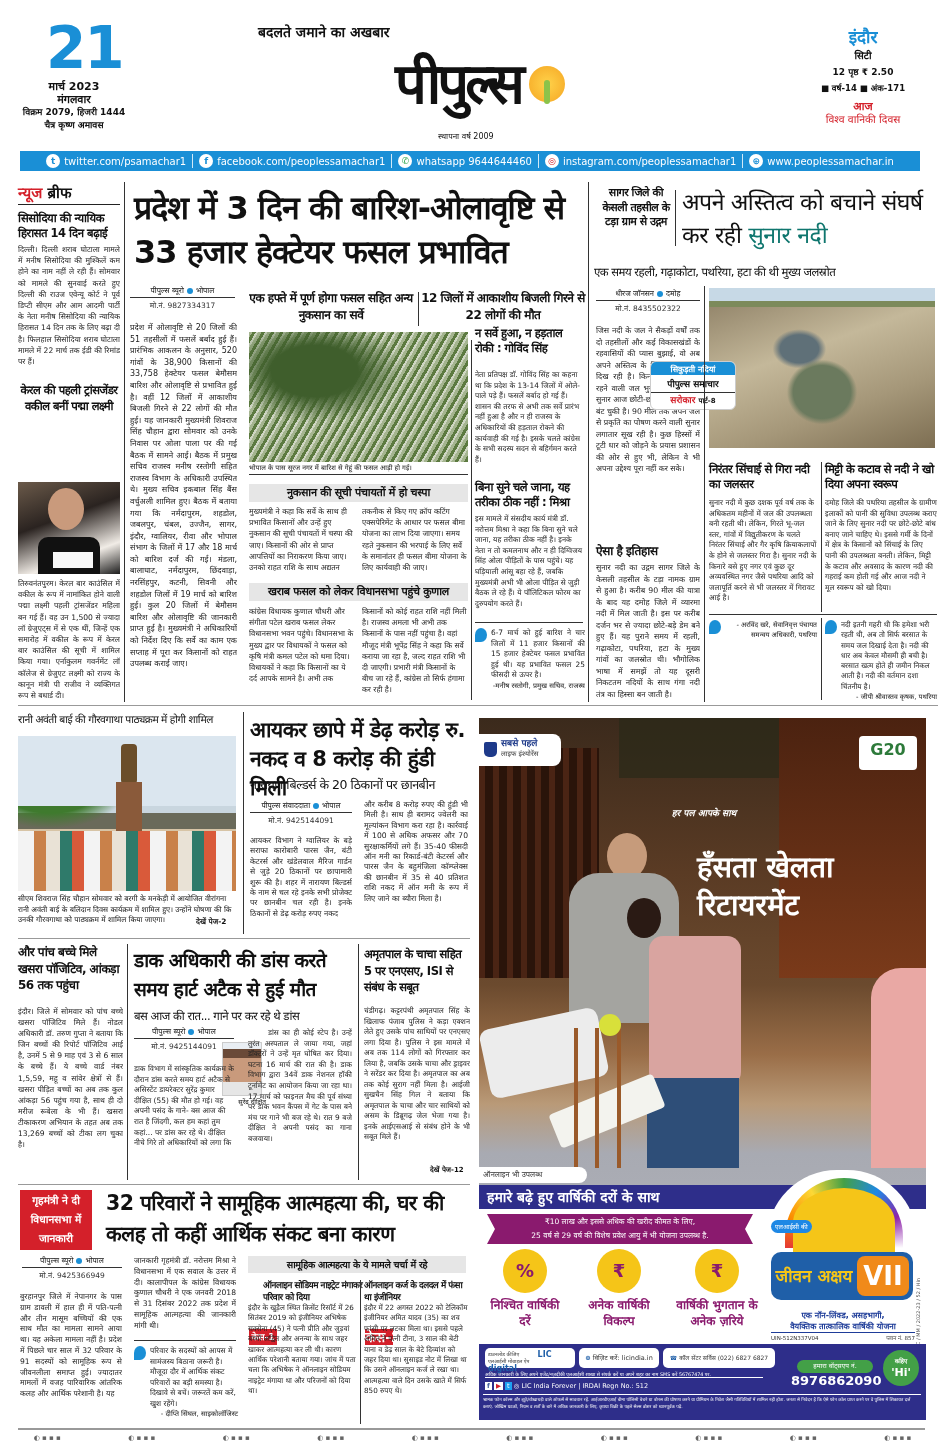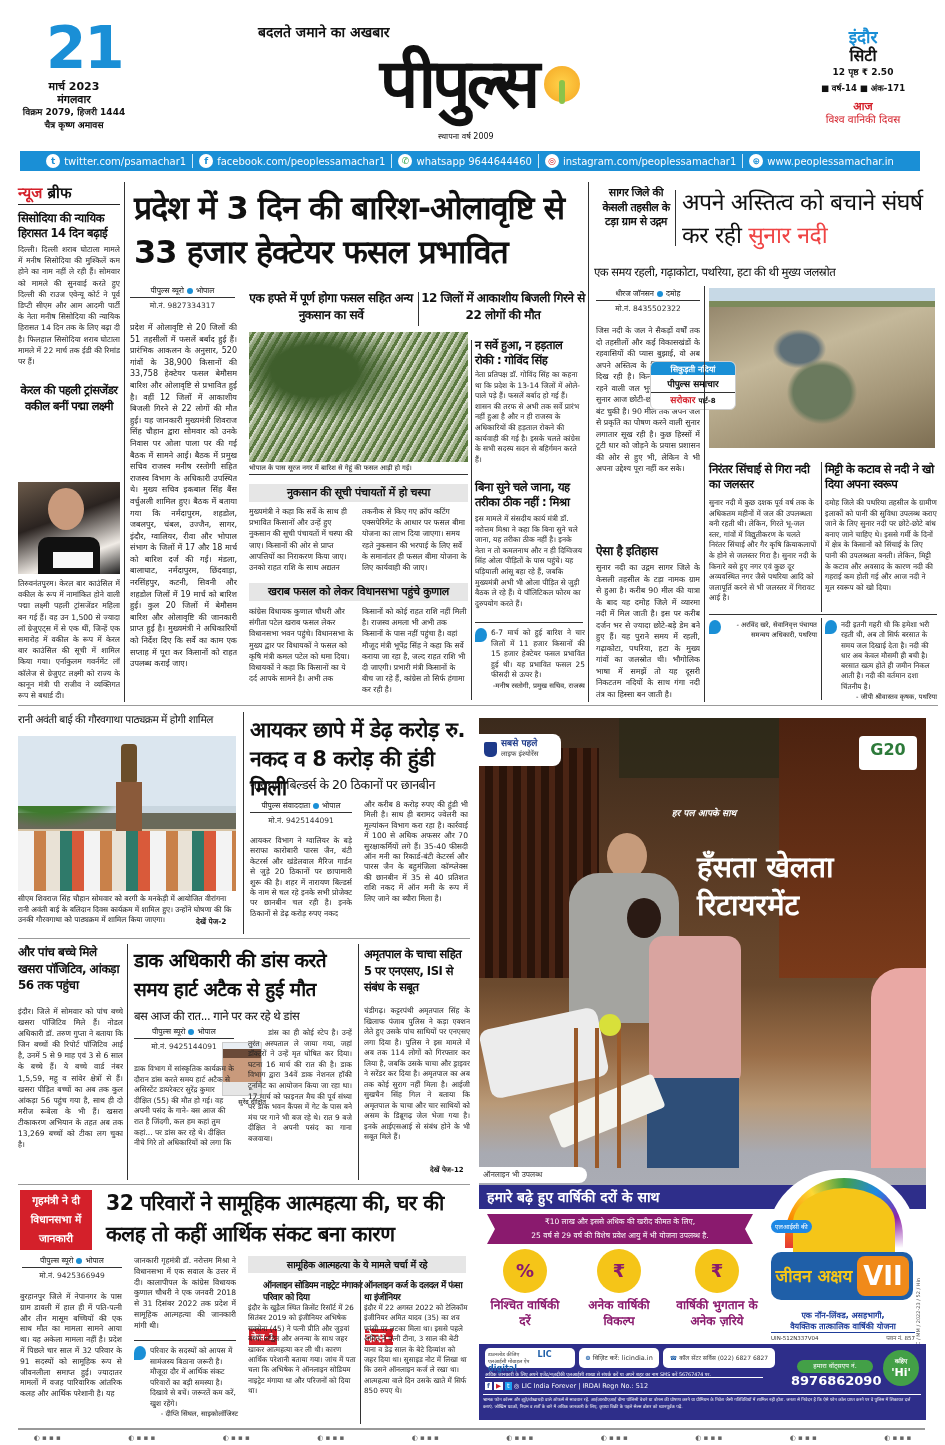--- a/index.html
+++ b/index.html
@@ -30,30 +30,30 @@
   <div class="abs" style="left:46px;top:14px;font-size:58px;font-weight:bold;color:#1a8fd6;letter-spacing:-2px;line-height:60px">21</div>
   <div class="abs" style="left:18px;top:76px;width:112px;text-align:center;font-size:11px;font-weight:bold;line-height:13px">
     <div>मार्च 2023</div>
     <div>मंगलवार</div>
     <div style="font-size:9px">विक्रम 2079, हिजरी 1444</div>
     <div style="font-size:9px">चैत्र कृष्ण अमावस</div>
   </div>
 
   <div class="abs" style="left:258px;top:18px;font-size:14px;font-weight:bold">बदलते जमाने का अखबार</div>
   <div class="abs" style="left:160px;top:30px;width:640px;height:100px;display:flex;align-items:center;justify-content:center;gap:8px">
-    <span style="font-size:68px;font-weight:bold;letter-spacing:-4px;line-height:90px">पीपुल्स</span>
+    <span style="font-size:56px;font-weight:bold;letter-spacing:-4px;line-height:90px">पीपुल्स</span>
     <span style="display:inline-block;width:36px;height:36px;border-radius:50%;background:radial-gradient(circle,#ffd24a,#f5a623);position:relative">
       <span style="position:absolute;left:15px;top:14px;width:6px;height:24px;background:#8bc34a;border-radius:3px"></span>
     </span>
   </div>
   <div class="abs" style="left:438px;top:126px;font-size:8px">स्थापना वर्ष 2009</div>
 
   <div class="abs" style="left:808px;top:22px;width:110px;text-align:center;line-height:16px">
     <div style="font-size:17px;font-weight:bold;color:#1a8fd6;line-height:22px">इंदौर</div>
-    <div style="font-size:16px;font-weight:bold">सिटी</div>
+    <div style="font-size:10px;font-weight:bold">सिटी</div>
     <div style="font-size:9px;font-weight:bold">12 पृष्ठ ₹ 2.50</div>
     <div style="font-size:8.5px;font-weight:bold">■ वर्ष-14 ■ अंक-171</div>
     <div style="font-size:11px;font-weight:bold;color:#d4202a;margin-top:4px;line-height:13px">आज</div>
     <div style="font-size:10.5px;font-weight:normal;color:#d4202a;line-height:13px">विश्व वानिकी दिवस</div>
   </div>
 </div>
 
 <div class="abs" style="left:20px;top:151px;width:900px;height:20px;background:#1a8fd6;display:flex;align-items:center;justify-content:center;padding:0 8px">
   <div class="social">
       <span class="ic">t</span>
@@ -117,37 +117,37 @@
 
 <div class="abs greybar" style="left:249px;top:484px;width:219px;height:18px;line-height:18px;font-size:11px">नुकसान की सूची पंचायतों में हो चस्पा</div>
 <div class="abs txt" style="left:249px;top:506px;width:106px;height:70px;font-size:7.6px;line-height:11.2px;text-align:left">मुख्यमंत्री ने कहा कि सर्वे के साथ ही प्रभावित किसानों और उन्हें हुए नुकसान की सूची पंचायतों में चस्पा की जाए। किसानों की ओर से प्राप्त आपत्तियों का निराकरण किया जाए। उनको राहत राशि के साथ अद्यतन</div>
 <div class="abs txt" style="left:362px;top:506px;width:106px;height:70px;font-size:7.6px;line-height:11.2px;text-align:left">तकनीक से किए गए क्रॉप कटिंग एक्सपेरिमेंट के आधार पर फसल बीमा योजना का लाभ दिया जाएगा। समय रहते नुकसान की भरपाई के लिए सर्वे के समानांतर ही फसल बीमा योजना के लिए कार्यवाही की जाए।</div>
 
 <div class="abs greybar" style="left:249px;top:583px;width:219px;height:18px;line-height:18px;font-size:11px">खराब फसल को लेकर विधानसभा पहुंचे कुणाल</div>
 <div class="abs txt" style="left:249px;top:606px;width:106px;height:92px;font-size:7.6px;line-height:11.2px;text-align:left">कांग्रेस विधायक कुणाल चौधरी और संगीता पटेल खराब फसल लेकर विधानसभा भवन पहुंचे। विधानसभा के मुख्य द्वार पर विधायकों ने फसल को कृषि मंत्री कमल पटेल को थमा दिया। विधायकों ने कहा कि किसानों का ये दर्द आपके सामने है। अभी तक</div>
 <div class="abs txt" style="left:362px;top:606px;width:106px;height:92px;font-size:7.6px;line-height:11.2px;text-align:left">किसानों को कोई राहत राशि नहीं मिली है। राजस्व अमला भी अभी तक किसानों के पास नहीं पहुंचा है। वहां मौजूद मंत्री भूपेंद्र सिंह ने कहा कि सर्वे कराया जा रहा है, जल्द राहत राशि भी दी जाएगी। प्रभारी मंत्री किसानों के बीच जा रहे हैं, कांग्रेस तो सिर्फ हंगामा कर रही है।</div>
 
 <div class="vline" style="left:471px;top:340px;height:360px"></div>
-<div class="abs hd" style="left:475px;top:338px;width:108px;font-size:11.5px;line-height:15px">न सर्वे हुआ, न हड़ताल रोकी : गोविंद सिंह</div>
+<div class="abs hd" style="left:475px;top:326px;width:108px;font-size:11.5px;line-height:15px">न सर्वे हुआ, न हड़ताल रोकी : गोविंद सिंह</div>
 <div class="abs txt" style="left:475px;top:370px;width:108px;height:100px;font-size:7.4px;line-height:10.6px;text-align:left">नेता प्रतिपक्ष डॉ. गोविंद सिंह का कहना था कि प्रदेश के 13-14 जिलों में ओले-पाले पड़े हैं। फसलें बर्बाद हो गई हैं। शासन की तरफ से अभी तक सर्वे प्रारंभ नहीं हुआ है और न ही राजस्व के अधिकारियों की हड़ताल रोकने की कार्यवाही की गई है। इसके चलते कांग्रेस के सभी सदस्य सदन से बहिर्गमन करते हैं।</div>
 <div class="abs hd" style="left:475px;top:480px;width:108px;font-size:11.5px;line-height:15px">बिना सुने चले जाना, यह तरीका ठीक नहीं : मिश्रा</div>
 <div class="abs txt" style="left:475px;top:514px;width:108px;height:96px;font-size:7.4px;line-height:10.6px;text-align:left">इस मामले में संसदीय कार्य मंत्री डॉ. नरोत्तम मिश्रा ने कहा कि बिना सुने चले जाना, यह तरीका ठीक नहीं है। इनके नेता न तो कमलनाथ और न ही दिग्विजय सिंह ओला पीड़ितों के पास पहुंचे। यह घड़ियाली आंसू बहा रहे हैं, जबकि मुख्यमंत्री अभी भी ओला पीड़ित से जुड़ी बैठक ले रहे हैं। ये पॉलिटिकल फोरम का दुरुपयोग करते हैं।</div>
 <div class="hline" style="left:475px;top:622px;width:108px"></div>
 <div class="abs" style="left:475px;top:628px;width:110px">
   <span class="quote-mark"></span>
   <span class="txt" style="font-size:7.4px;line-height:10.6px;display:block">6-7 मार्च को हुई बारिश ने चार जिलों में 11 हजार किसानों की 15 हजार हेक्टेयर फसल प्रभावित हुई थी। यह प्रभावित फसल 25 फीसदी से ऊपर है।</span>
   <div style="font-size:7px;text-align:right">-मनीष रस्तोगी, प्रमुख सचिव, राजस्व</div>
 </div>
 <div class="vline" style="left:588px;top:182px;height:520px"></div>
 
 <div class="abs hd" style="left:596px;top:186px;width:80px;font-size:11px;line-height:14.5px;text-align:center">सागर जिले की केसली तहसील के टड़ा ग्राम से उद्गम</div>
 <div class="vline" style="left:675px;top:190px;height:56px"></div>
 <div class="abs hd" style="left:682px;top:186px;width:262px;font-size:23px;line-height:33px;font-weight:normal">
   <span>अपने अस्तित्व को बचाने संघर्ष कर रही</span>
-  <span style="color:#ef4444">सुनार नदी</span>
+  <span style="color:#0f766e">सुनार नदी</span>
 </div>
 <div class="abs hd" style="left:594px;top:264px;width:348px;font-size:11.5px;font-weight:normal">एक समय रहली, गढ़ाकोटा, पथरिया, हटा की थी मुख्य जलस्रोत</div>
 
 <div class="abs" style="left:596px;top:288px;width:104px">
   <div class="byline"><span>धीरज जॉनसन</span><span class="dot"></span><span>दमोह</span></div>
   <div class="mob">मो.नं. 8435502322</div>
 </div>
 <div class="abs txt" style="left:596px;top:325px;width:104px;height:208px;font-size:7.8px;line-height:11.5px">जिस नदी के जल ने सैकड़ों वर्षों तक दो तहसीलों और कई विकासखंडों के रहवासियों की प्यास बुझाई, वो अब अपने अस्तित्व के लिए संघर्ष करती दिख रही है। किनारों तक लबालब रहने वाली जल भुजाएं फैलाने वाली सुनार आज छोटी-छोटी जलधाराओं में बंट चुकी है। 90 मील तक अपने जल से प्रकृति का पोषण करने वाली सुनार लगातार सूख रही है। कुछ हिस्सों में टूटी धार को जोड़ने के प्रयास प्रशासन की ओर से हुए भी, लेकिन वे भी अपना उद्देश्य पूरा नहीं कर सके।</div>
 
 <div class="photo" style="left:709px;top:288px;width:226px;height:160px;background:

